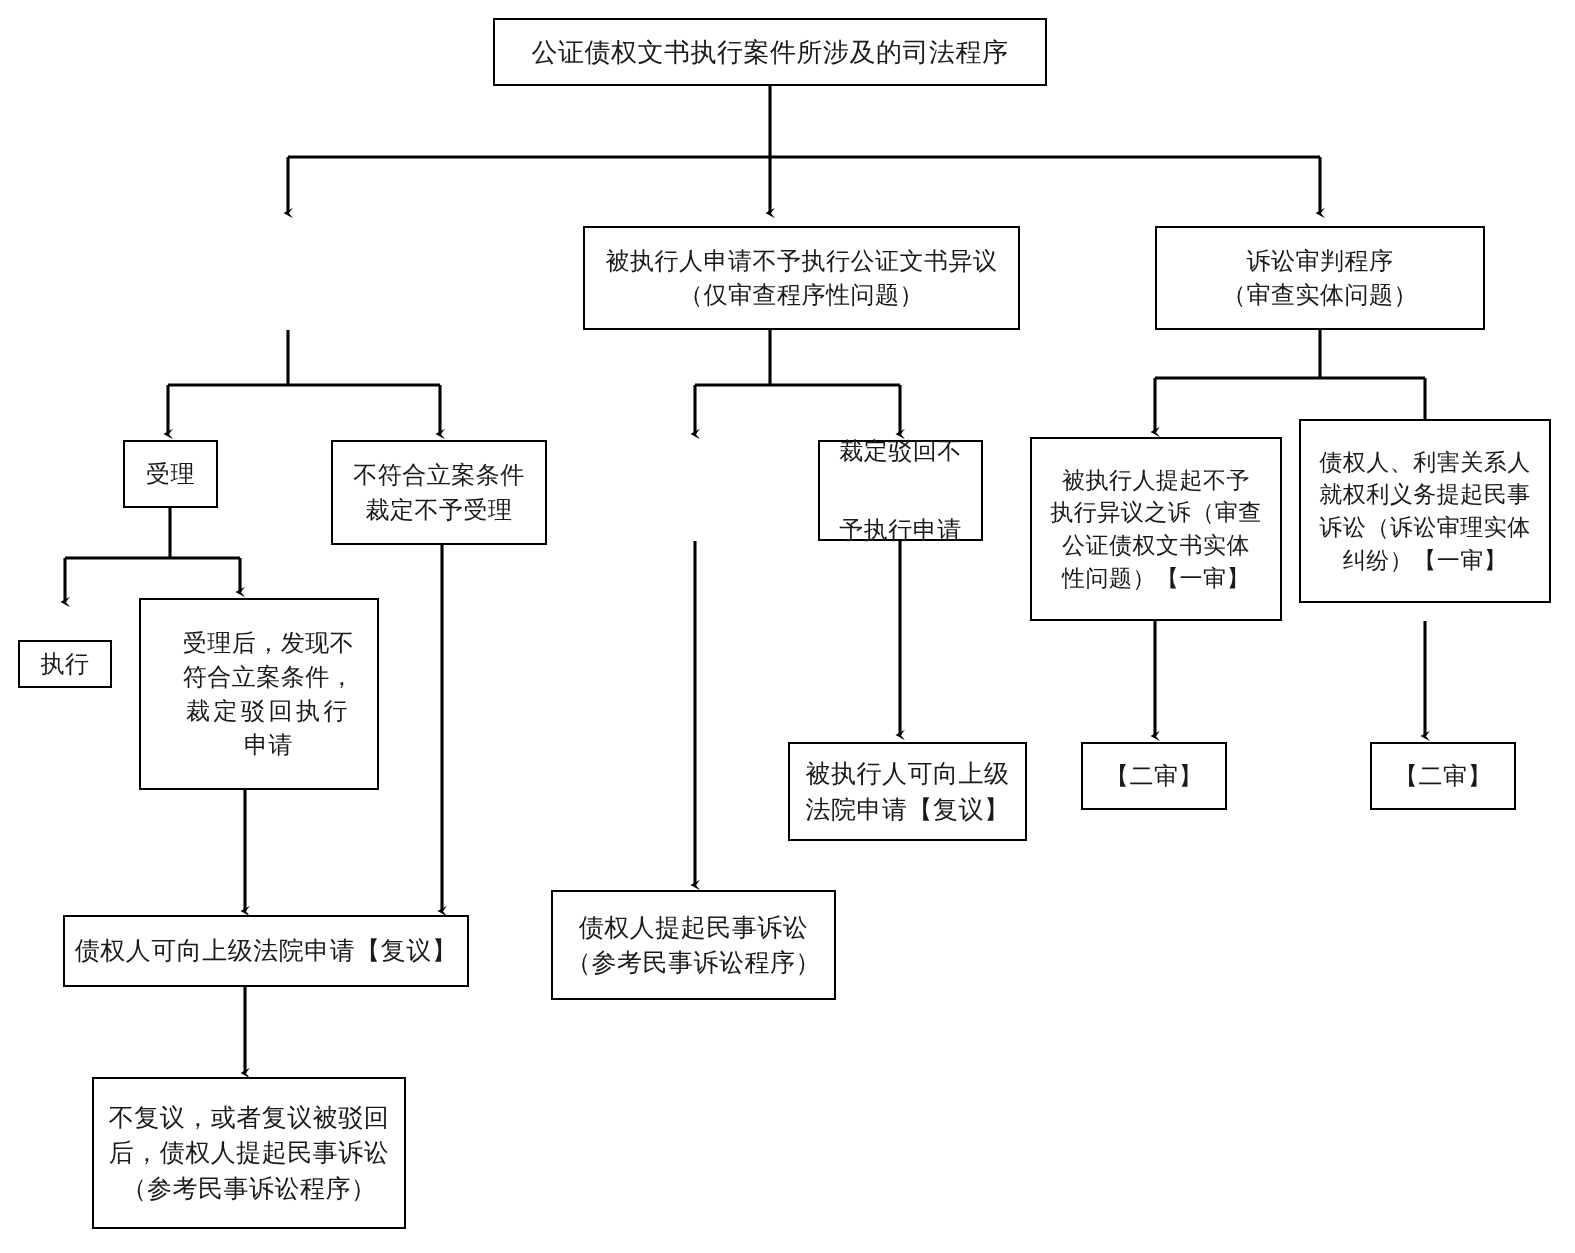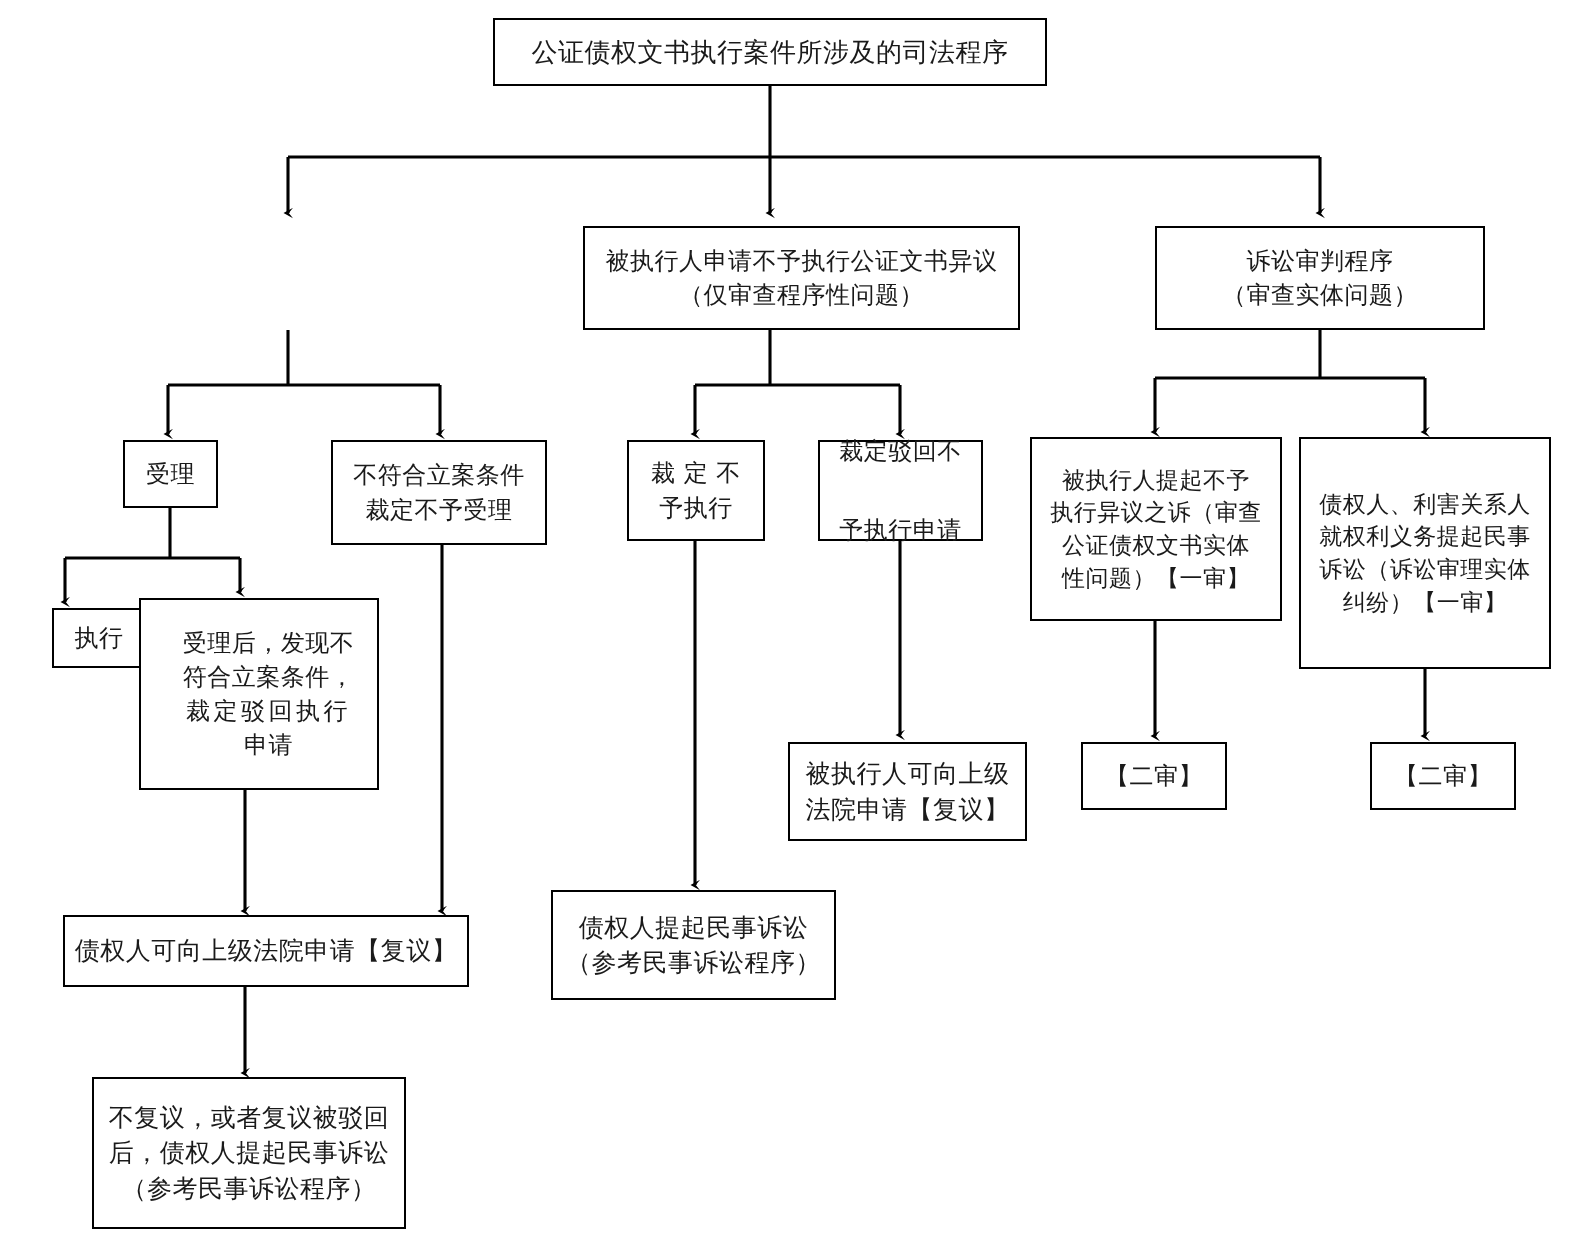--- a/index.html
+++ b/index.html
@@ -115,45 +115,41 @@
 
   <div class="node t24" style="left:123px; top:440px; width:95px; height:68px;">
     <span class="line">受理</span>
   </div>
 
   <div class="node t24" style="left:331px; top:440px; width:216px; height:105px;">
     <span class="line">不符合立案条件</span>
     <span class="line">裁定不予受理</span>
   </div>
 
-  <div class="node t24" style="left:18px; top:608px; width:94px; height:60px;margin-left:34px;">
+  <div class="node t24" style="left:18px; top:640px; width:94px; height:48px;">
     <span class="line">执行</span>
   </div>
 
   <div class="node t24" style="left:139px; top:598px; width:240px; height:192px; align-items:center; padding-left:19px;">
     <span class="line">受理后，发现不</span>
     <span class="line">符合立案条件，</span>
     <span class="line wide-sp">裁定驳回执行</span>
     <span class="line">申请</span>
   </div>
 
   <div class="node t25" style="left:63px; top:915px; width:406px; height:72px;">
     <span class="line">债权人可向上级法院申请【复议】</span>
   </div>
 
   <div class="node t25" style="left:92px; top:1077px; width:314px; height:152px;justify-content:center;">
     <span class="line">不复议，或者复议被驳回</span>
     <span class="line">后，债权人提起民事诉讼</span>
     <span class="line">（参考民事诉讼程序）</span>
   </div>
 
-  <div class="node t24" style="left:627px; top:440px; width:138px; height:101px;">
-    <span class="line">裁 定 不</span>
-    <span class="line">予执行</span>
-  </div>
 
   <div class="node t24" style="left:818px; top:440px; width:165px; height:101px;gap:44px;">
     <span class="line">裁定驳回不</span>
     <span class="line">予执行申请</span>
   </div>
 
   <div class="node t25" style="left:788px; top:742px; width:239px; height:99px;">
     <span class="line">被执行人可向上级</span>
     <span class="line">法院申请【复议】</span>
   </div>
@@ -163,21 +159,21 @@
     <span class="line">（参考民事诉讼程序）</span>
   </div>
 
   <div class="node t23" style="left:1030px; top:437px; width:252px; height:184px;">
     <span class="line">被执行人提起不予</span>
     <span class="line">执行异议之诉（审查</span>
     <span class="line">公证债权文书实体</span>
     <span class="line">性问题）【一审】</span>
   </div>
 
-  <div class="node t23" style="left:1299px; top:437px; width:252px; height:232px;">
+  <div class="node t23" style="left:1299px; top:419px; width:252px; height:184px;">
     <span class="line">债权人、利害关系人</span>
     <span class="line">就权利义务提起民事</span>
     <span class="line">诉讼（诉讼审理实体</span>
     <span class="line">纠纷）【一审】</span>
   </div>
 
   <div class="node t24" style="left:1081px; top:742px; width:146px; height:68px;">
     <span class="line">【二审】</span>
   </div>
 

